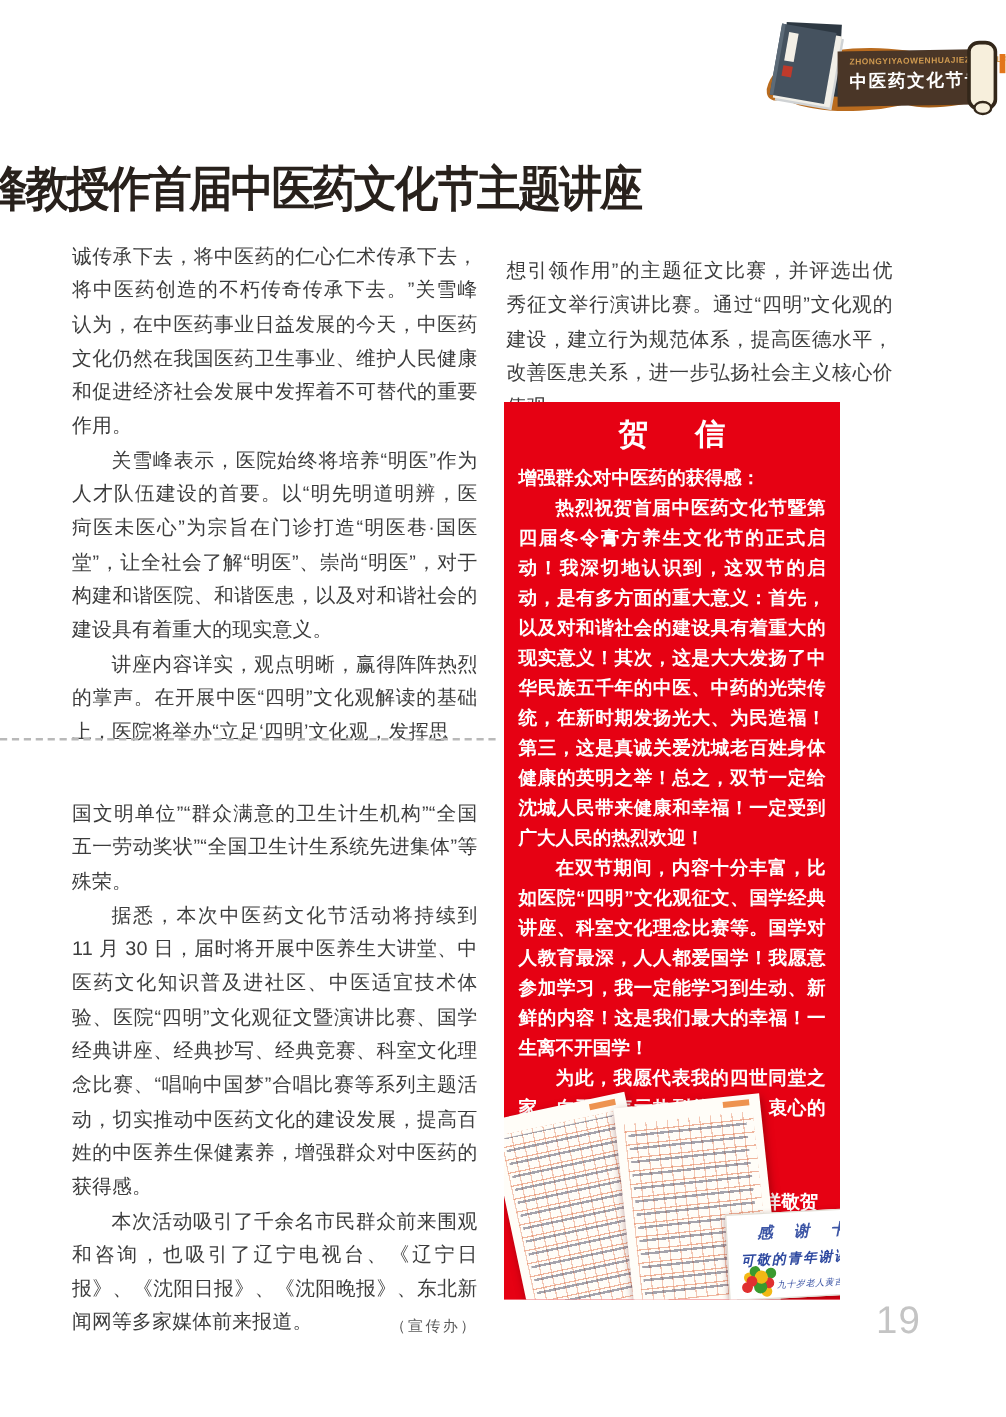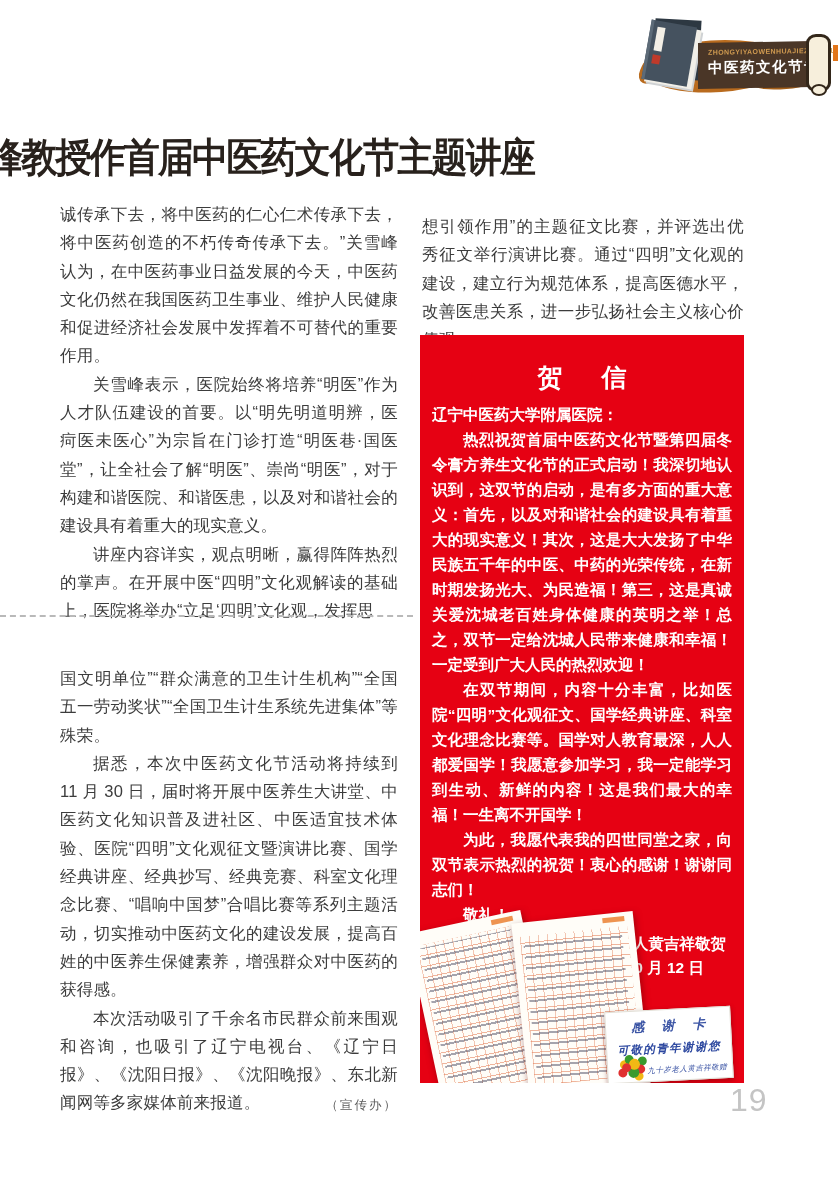--- a/index.html
+++ b/index.html
@@ -42,22 +42,22 @@
   .col { position:absolute; color:#3c3c3c; font-size:16.5px; line-height:28.3px;
     text-align:justify; text-justify:inter-ideograph; letter-spacing:.2px; }
   .col p.ind { text-indent:2em; }
   .col-left-upper { left:60px; top:200px; width:338px; }
   .col-left-lower { left:60px; top:664px; width:338px; }
   .col-right-upper { left:422px; top:212px; width:322px; }
   .divider { position:absolute; left:0; top:615px; width:413px; border-top:2px dashed #b9b9b9; }
   .byline { float:right; font-size:12.5px; color:#5a5a5a; letter-spacing:2px; margin-top:3px; }
 
   
-  .redbox { position:absolute; left:420px; top:335px; width:324px; height:748px;
-    background:#e60113; overflow:hidden; padding:20px 12px 0 12px; }
+  .redbox { position:absolute; left:420px; top:335px; width:280px; height:748px;
+    background:#e60113; overflow:hidden; padding:4px 12px 0 12px; }
   .redbox h2 { color:#ffffff; font-size:25px; font-weight:bold; text-align:center;
     letter-spacing:16px; text-indent:16px; margin:6px 0 8px 0; }
   .redbox .ltext { color:#ffffff; font-weight:bold; font-size:15.5px; line-height:25px;
     text-align:justify; text-justify:inter-ideograph; }
   .redbox .ltext p.ind { text-indent:2em; }
   .redbox .sig { color:#fff; font-weight:bold; font-size:15.5px; line-height:25px;
     text-align:right; padding-right:6px; margin-top:4px; }
   .redbox .date { color:#fff; font-weight:bold; font-size:15.5px; line-height:24px;
     text-align:right; padding-right:28px; }
 
@@ -129,21 +129,21 @@
   <p class="ind"><span>本次活动吸引了千余名市民群众前来围观和咨询，也吸引了辽宁电视台、《辽宁日报》、《沈阳日报》、《沈阳晚报》、东北新闻网等多家媒体前来报道。</span><span class="byline">（宣传办）</span></p>
 </div>
 
 <div class="col col-right-upper">
   <p>想引领作用”的主题征文比赛，并评选出优秀征文举行演讲比赛。通过“四明”文化观的建设，建立行为规范体系，提高医德水平，改善医患关系，进一步弘扬社会主义核心价值观。</p>
 </div>
 
 <div class="redbox">
   <h2>贺  信</h2>
   <div class="ltext">
-    <p>辽宁中医药大学附属医院：</p>
+    <p>增强群众对中医药的获得感：</p>
     <p class="ind">热烈祝贺首届中医药文化节暨第四届冬令膏方养生文化节的正式启动！我深切地认识到，这双节的启动，是有多方面的重大意义：首先，以及对和谐社会的建设具有着重大的现实意义！其次，这是大大发扬了中华民族五千年的中医、中药的光荣传统，在新时期发扬光大、为民造福！第三，这是真诚关爱沈城老百姓身体健康的英明之举！总之，双节一定给沈城人民带来健康和幸福！一定受到广大人民的热烈欢迎！</p>
     <p class="ind">在双节期间，内容十分丰富，比如医院“四明”文化观征文、国学经典讲座、科室文化理念比赛等。国学对人教育最深，人人都爱国学！我愿意参加学习，我一定能学习到生动、新鲜的内容！这是我们最大的幸福！一生离不开国学！</p>
     <p class="ind">为此，我愿代表我的四世同堂之家，向双节表示热烈的祝贺！衷心的感谢！谢谢同志们！</p>
     <p class="ind">敬礼！</p>
   </div>
   <div class="sig">九十岁老人黄吉祥敬贺</div>
   <div class="date">2017 年 10 月 12 日</div>
 
   <div class="paper paper1">
     <div class="mark"></div>

